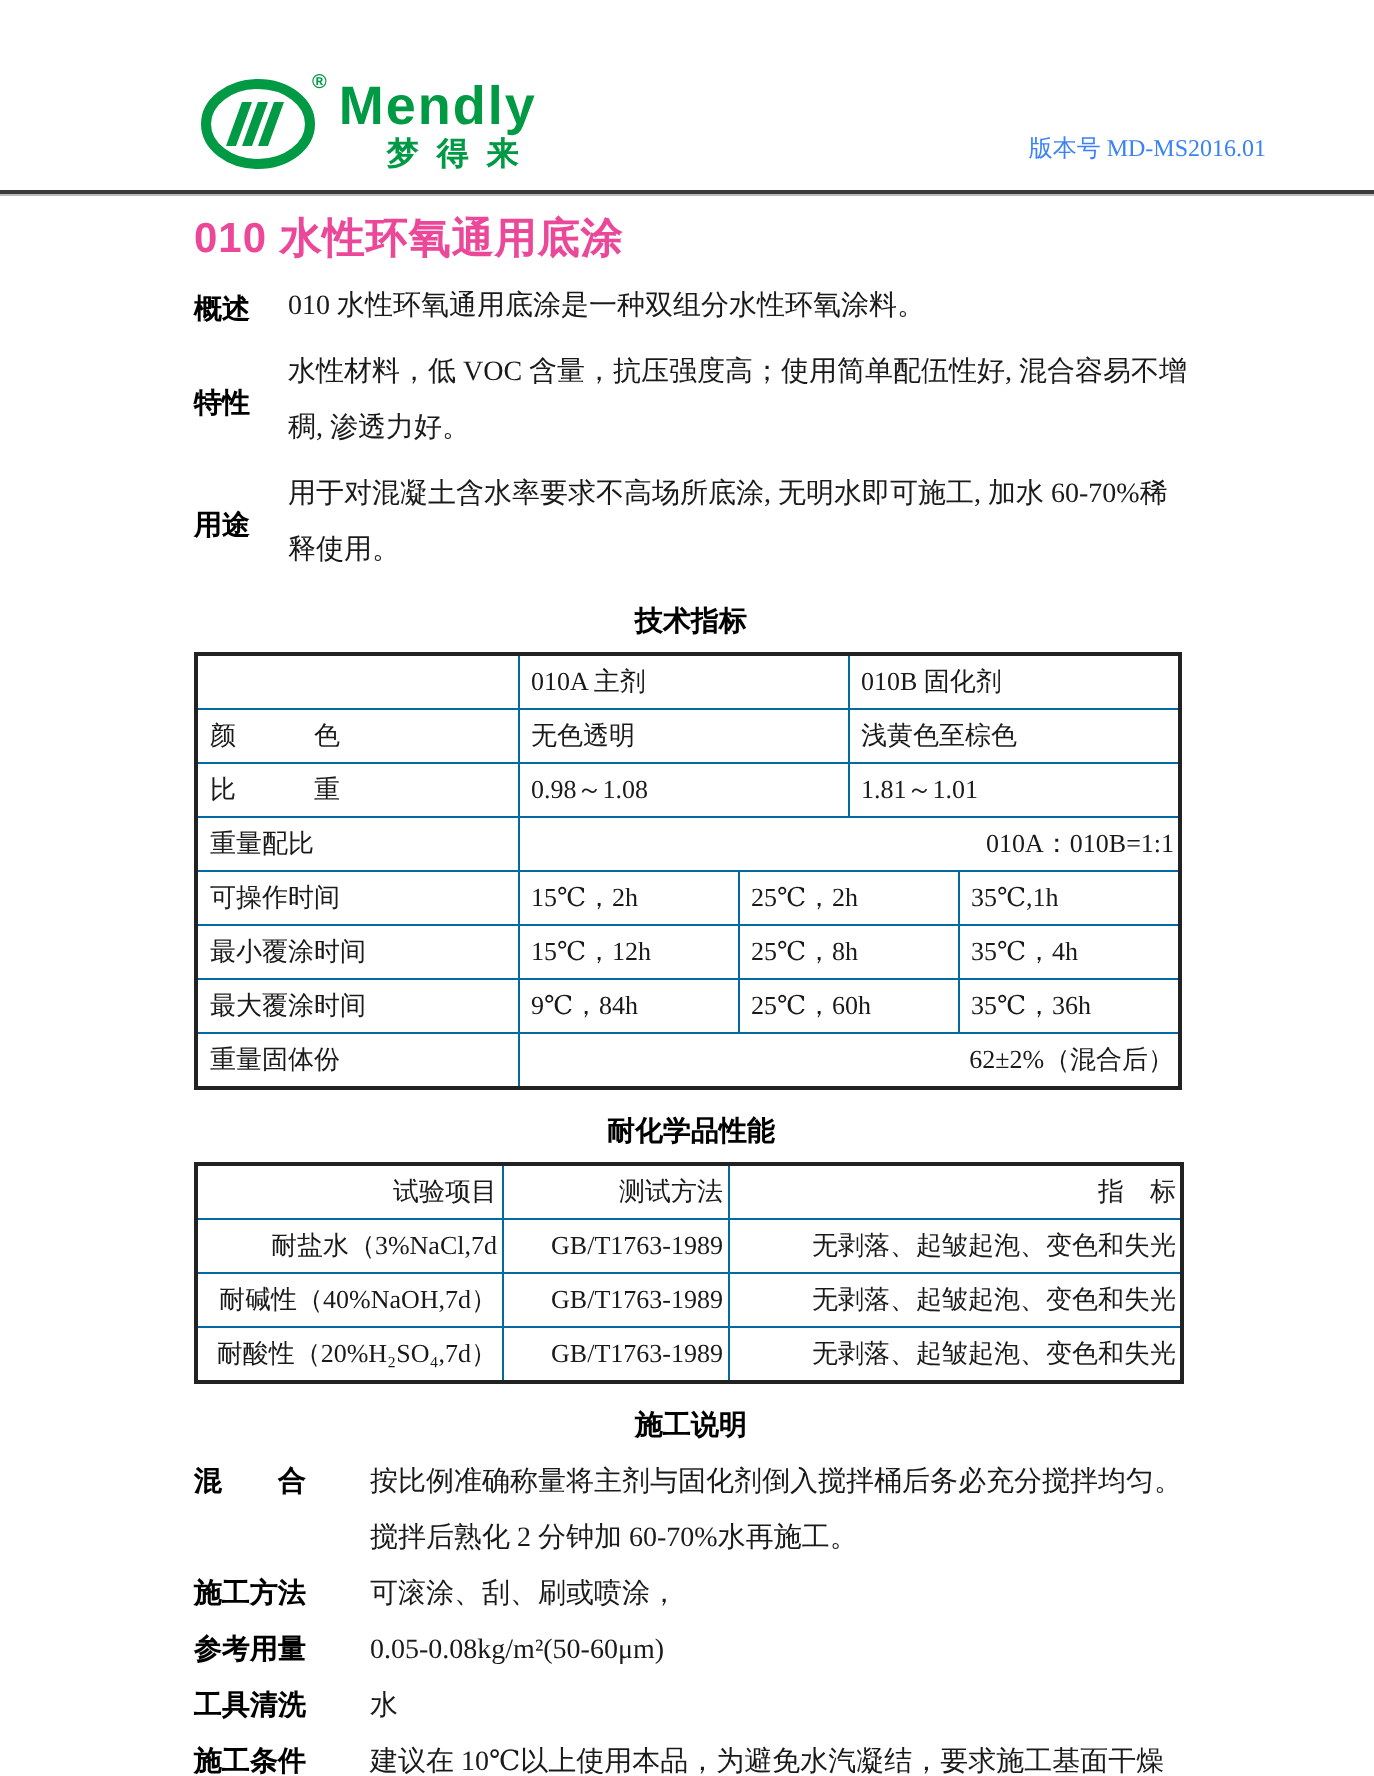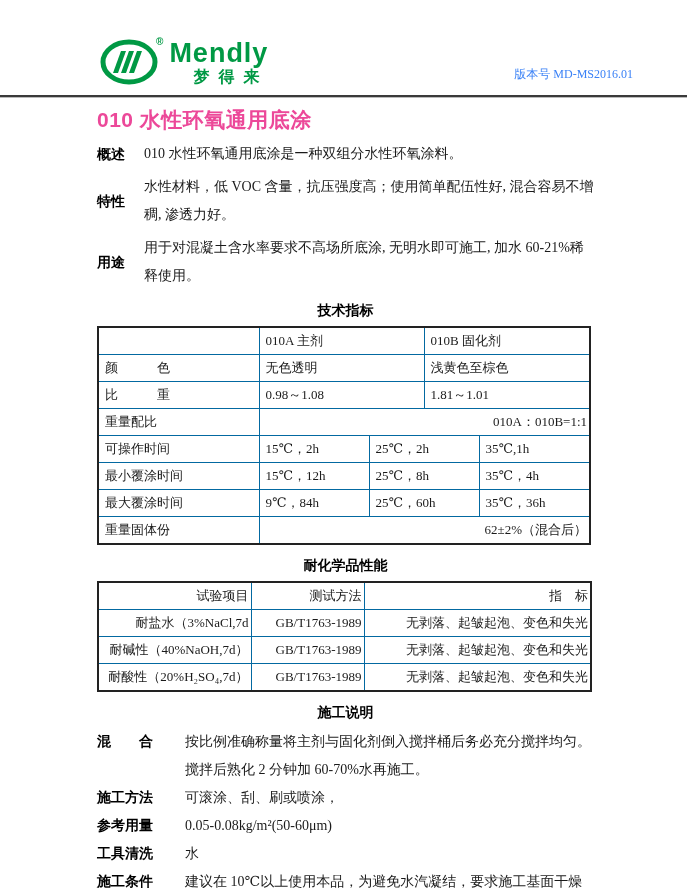--- a/index.html
+++ b/index.html
@@ -116,21 +116,21 @@
       <div class="sec-label">特性</div>
       <div class="sec-body">
         <div>水性材料，低 VOC 含量，抗压强度高；使用简单配伍性好, 混合容易不增</div>
         <div>稠, 渗透力好。</div>
       </div>
     </div>
 
     <div class="sec-row">
       <div class="sec-label">用途</div>
       <div class="sec-body">
-        <div>用于对混凝土含水率要求不高场所底涂, 无明水即可施工, 加水 60-21%稀</div>
+        <div>用于对混凝土含水率要求不高场所底涂, 无明水即可施工, 加水 60-70%稀</div>
         <div>释使用。</div>
       </div>
     </div>
 
     <div class="sub-heading">技术指标</div>
 
     <table class="tech-table">
       <colgroup>
         <col style="width:161px">
         <col style="width:55px">

